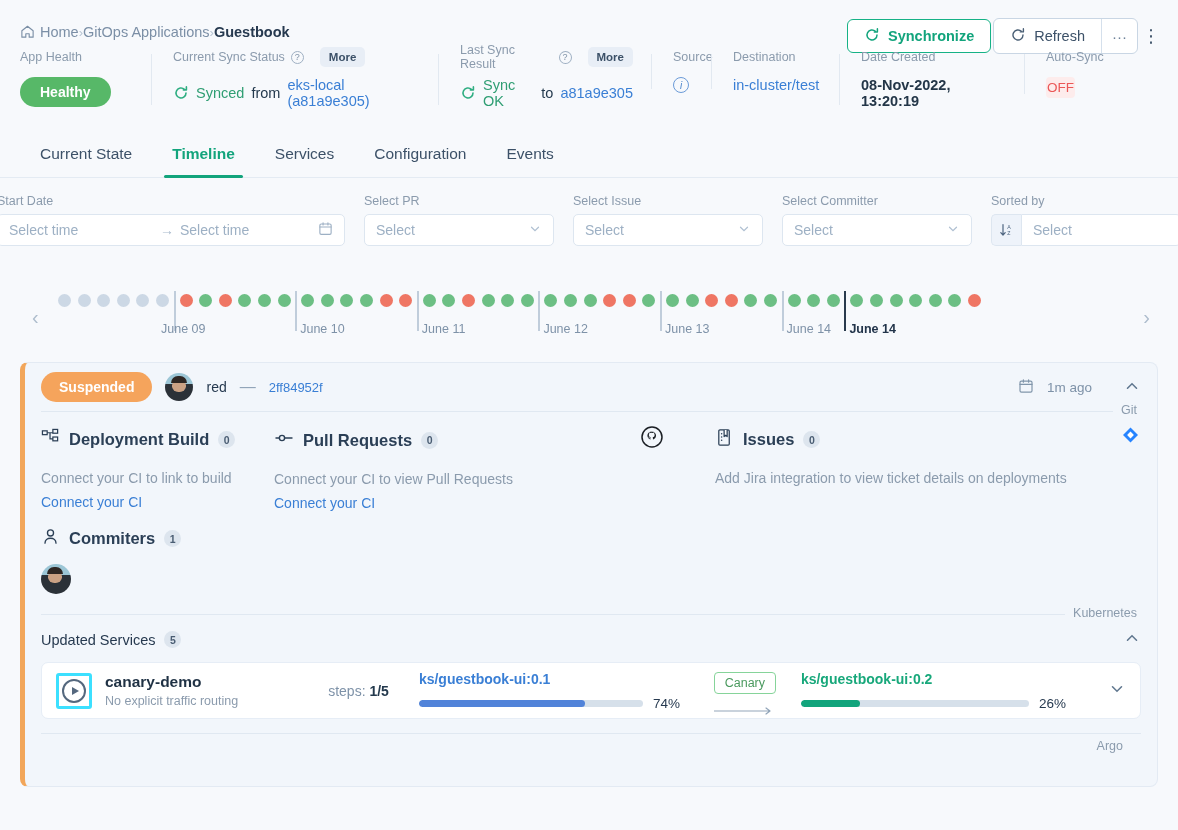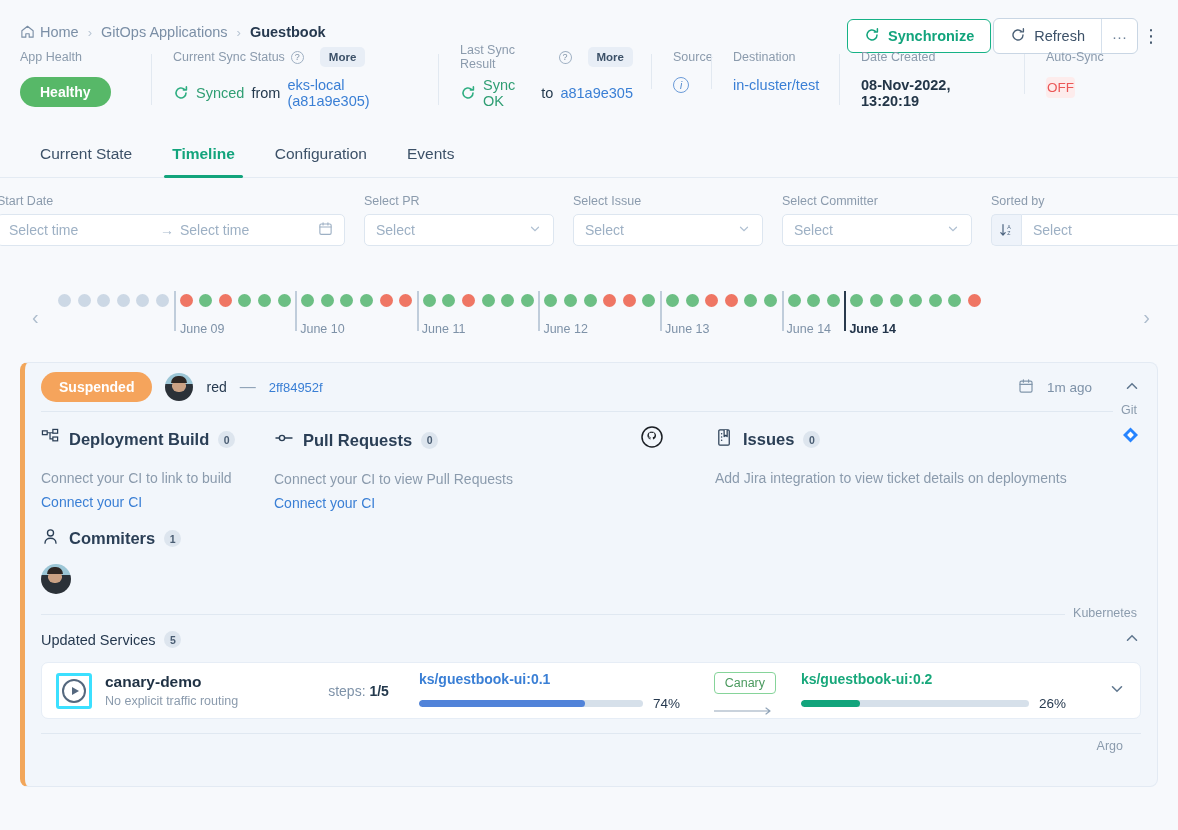--- a/index.html
+++ b/index.html
@@ -7,21 +7,21 @@
   body {
     width:1178px; height:830px;
     background:#f7f9fc;
     font-family:"Liberation Sans", sans-serif;
     color:#23394d;
     overflow:hidden;
   }
   .page { position:relative; width:1178px; height:830px; background:#f7f9fc; }
 
   
-  .crumbs { display:flex; align-items:center; gap:9px; padding:24px 0 0 20px; font-size:14.5px; }
+  .crumbs { display:flex; align-items:center; padding:24px 0 0 20px; font-size:14.5px; }
   .crumb { color:#8fa3b8; }
   .crumb.link { color:#7b8fa6; }
   .crumb.current { color:#26394f; font-weight:600; }
   .crumb-sep { color:#b9c6d4; font-size:13px; }
   .home-ico { display:inline-flex; align-items:center; margin-right:5px; vertical-align:-2px;}
 
   
   .header-actions { position:absolute; right:16px; top:18px; display:flex; align-items:center; gap:2px; }
   .btn {
     display:flex; align-items:center; gap:8px; height:34px; padding:0 16px;
@@ -280,20 +280,21 @@
       <div class="st-label">Auto-Sync</div>
       <div class="st-value">
           <span class="off-chip">OFF</span>
         </div>
     </div>
   </div>
 
   <div class="tabs">
     <div class="tab">Current State</div>
     <div class="tab active">Timeline</div>
+    <div class="tab">Services</div>
     <div class="tab">Configuration</div>
     <div class="tab">Events</div>
   </div>
 
   <div class="filters">
     <div class="fgroup">
       <div class="flabel">Start Date</div>
       <div class="fctl date">
         <span style="display:flex;align-items:center;">
           <span class="ph" style="width:145px">Select time</span>
@@ -367,21 +368,21 @@
     <div class="tl-arrow left">‹</div>
     <div class="tl-arrow right">›</div>
     <div id="tl-dots">
         <div class="dot grey" style="left: 38px;"></div>
         <div class="dot grey" style="left: 57.6px;"></div>
         <div class="dot grey" style="left: 77.2px;"></div>
         <div class="dot grey" style="left: 96.8px;"></div>
         <div class="dot grey" style="left: 116.4px;"></div>
         <div class="dot grey" style="left: 136px;"></div>
         <div class="tick" style="left: 153.6px;"></div>
-        <div class="tlabel" style="left: 160px;">June 09</div>
+        <div class="tlabel" style="left: 141px;">June 09</div>
         <div class="dot red" style="left: 159.6px;"></div>
         <div class="dot green" style="left: 179.2px;"></div>
         <div class="dot red" style="left: 198.8px;"></div>
         <div class="dot green" style="left: 218.4px;"></div>
         <div class="dot green" style="left: 238px;"></div>
         <div class="dot green" style="left: 257.6px;"></div>
         <div class="tick" style="left: 275.2px;"></div>
         <div class="tlabel" style="left: 280.2px;">June 10</div>
         <div class="dot green" style="left: 281.2px;"></div>
         <div class="dot green" style="left: 300.8px;"></div>

